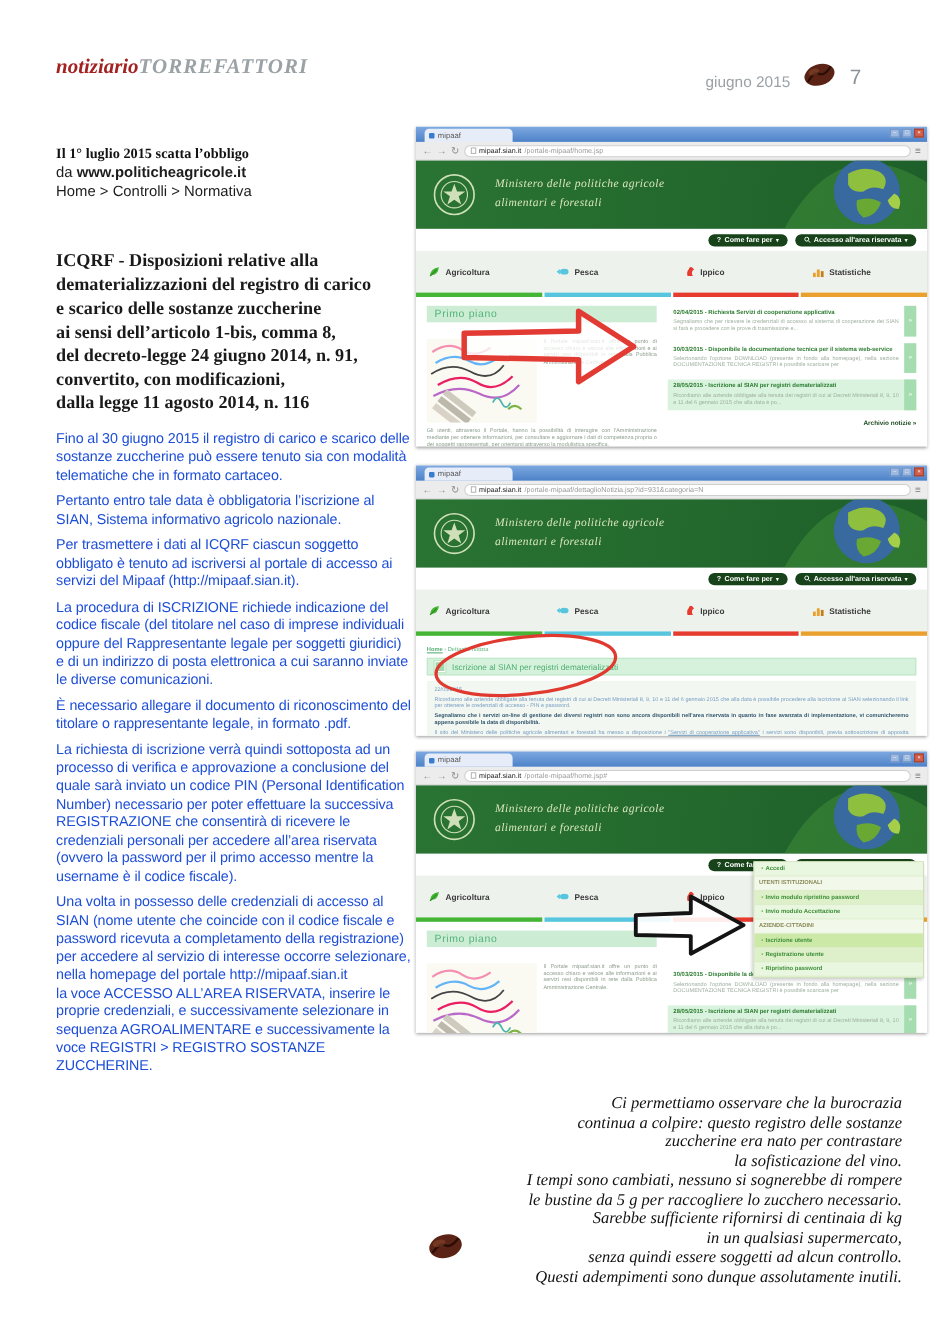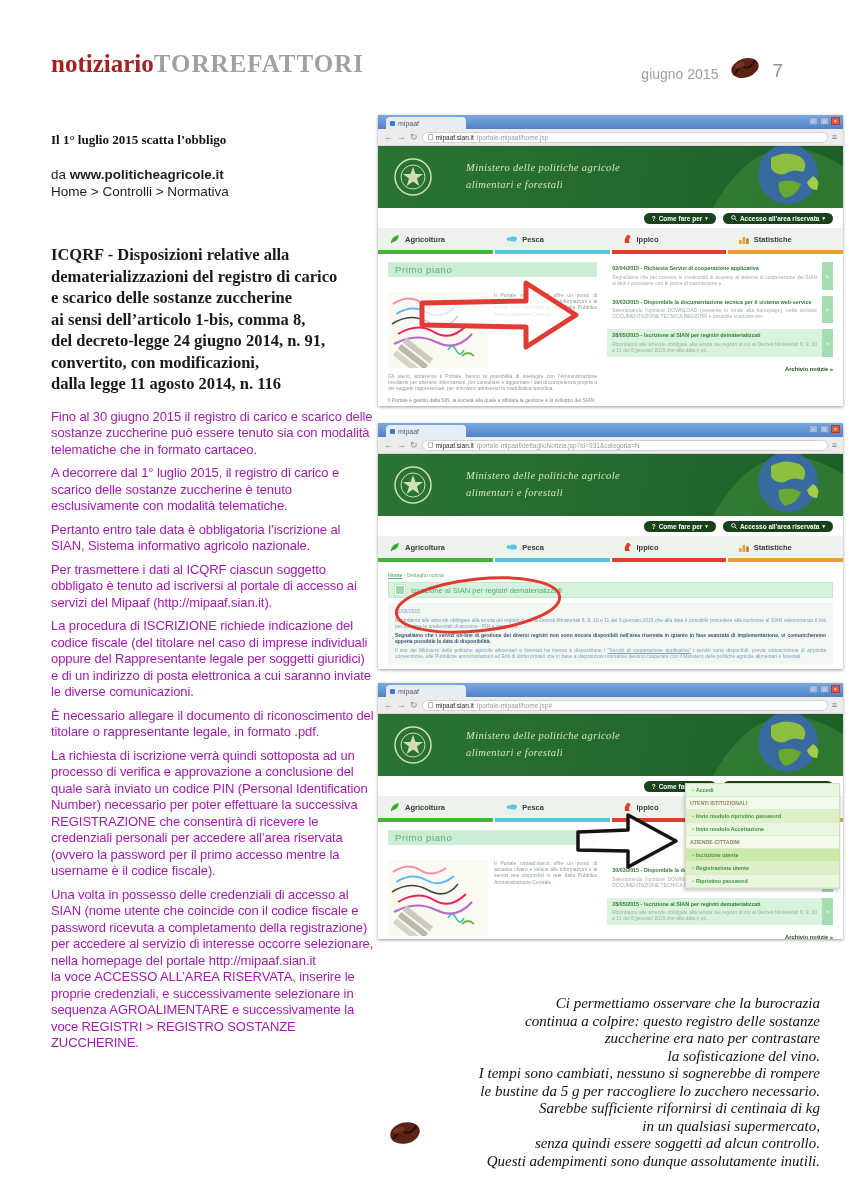--- a/index.html
+++ b/index.html
@@ -1,35 +1,35 @@
 <!DOCTYPE html>
 <html><head>
 <meta charset="utf-8">
 <style>
   * { margin:0; padding:0; box-sizing:border-box; }
   html,body { width:855px; height:1200px; background:#ffffff; font-family:"Liberation Sans", sans-serif; position:relative; overflow:hidden; }
 
   
   .masthead { position:absolute; top:50px; left:51px; right:40px; height:34px; }
-  .brand { font-family:"Liberation Serif", serif; font-weight:bold; font-size:25px; }
+  .brand { font-family:"Liberation Serif", serif; font-weight:bold; font-size:19px;font-style:italic; }
   .brand .red { color:#a32121; }
   .brand .gray { color:#9aa2a6; letter-spacing:1px; }
   .issue-area { position:absolute; right:32px; top:4px; display:flex; align-items:flex-end; gap:10px; }
   .issue { color:#9aa2a6; font-size:14px; }
   .pageno { color:#8b9298; font-size:19px; }
 
   
   .article { position:absolute; left:51px; top:110px; width:324px; }
   .headline { font-family:"Liberation Serif", serif; font-weight:bold; color:#ad1d17; font-size:34px; line-height:38px; letter-spacing:-0.5px; }
   .subhead { margin-top:22px; font-family:"Liberation Serif", serif; font-weight:bold; color:#131313; font-size:13px; }
-  .source { margin-top:18px; font-size:13.5px; color:#1d1d1d; line-height:17px; }
+  .source { font-size:13.5px; color:#1d1d1d; line-height:17px; }
   .source b { font-weight:bold; }
   .lead { margin-top:44px; font-family:"Liberation Serif", serif; font-weight:bold; color:#1a1a1a; font-size:16.5px; line-height:21.5px; white-space:pre-line; }
   .bodycopy { margin-top:14px; }
-  .bodycopy p { font-size:13px; line-height:16.5px; color:#a21caf; margin-bottom:7px; white-space:pre-line; letter-spacing:-0.1px; }
+  .bodycopy p { font-size:13px; line-height:16.5px; color:#1d4ed8; margin-bottom:7px; white-space:pre-line; letter-spacing:-0.1px; }
 
   
   .commentary { position:absolute; left:460px; top:995px; width:360px; text-align:right;
     font-family:"Liberation Serif", serif; font-style:italic; font-size:15px; line-height:17.5px; color:#111; white-space:pre-line; }
 
   
   .bean { position:absolute; }
   .bean-top { left:729px; top:48px; }
   .bean-bottom { left:386px; top:1118px; }
 
@@ -49,28 +49,28 @@
   .navbar { height:17px; background:#ececec; border-bottom:1px solid #d5d5d5; display:flex; align-items:center; gap:4px; padding:0 6px; flex:0 0 auto; }
   .navico { font-size:9px; color:#8b8b8b; line-height:1; }
   .urlbar { flex:1; height:11px; background:#fff; border:1px solid #cfcfcf; border-radius:6px; display:flex; align-items:center; gap:3px; padding:0 5px; font-size:6.5px; overflow:hidden; white-space:nowrap; }
   .urlhost { color:#222; }
   .urlpath { color:#9a9a9a; }
   .docico { width:5px; height:6px; border:1px solid #b9b9b9; flex:0 0 auto; }
   .menuico { font-size:9px; color:#777; }
 
   .siteheader { height:62px; background:linear-gradient(100deg,#2a7433,#1e5f29); position:relative; overflow:hidden; flex:0 0 auto; }
   .emblem { position:absolute; left:15px; top:11px; width:40px; height:40px; }
-  .ministry { position:absolute; left:88px; top:13px; font-family:"Liberation Serif", serif; font-style:italic; color:#d9e6bd; font-size:10.5px; line-height:17px; letter-spacing:.4px; }
+  .ministry { position:absolute; left:72px; top:13px; font-family:"Liberation Serif", serif; font-style:italic; color:#d9e6bd; font-size:10.5px; line-height:17px; letter-spacing:.4px; }
   .globe { position:absolute; right:0; top:0; height:62px; width:150px; }
 
   .btnrow { height:20px; background:#fff; display:flex; justify-content:flex-end; align-items:center; gap:7px; padding:0 10px; flex:0 0 auto; }
   .pill { background:#17421a; color:#fff; font-size:6.5px; border-radius:8px; padding:2px 8px; display:flex; align-items:center; gap:3px; font-weight:bold; }
   .pill .carrot { font-size:5px; }
 
-  .tabstrip { height:22px; background:#eef2ed; display:flex; flex:0 0 auto; }
+  .tabstrip { height:38px; background:#eef2ed; display:flex; flex:0 0 auto; }
   .tcell { flex:1; display:flex; align-items:center; gap:5px; padding-left:12px; font-size:7.5px; font-weight:bold; color:#3a3a3a; }
   .tabbars { height:4px; display:flex; gap:2px; flex:0 0 auto; }
   .tabbars div { flex:1; }
   .bar-agr { background:#44b535; }
   .bar-pes { background:#56c6de; }
   .bar-ipp { background:#e63c30; }
   .bar-sta { background:#e9a02c; }
 
   .content { flex:1; display:flex; gap:10px; padding:8px 10px; position:relative; overflow:hidden; }
   .colL { width:47%; }
@@ -139,21 +139,20 @@
   </div>
   <div class="lead">ICQRF - Disposizioni relative alla
 dematerializzazioni del registro di carico
 e scarico delle sostanze zuccherine
 ai sensi dell’articolo 1-bis, comma 8,
 del decreto-legge 24 giugno 2014, n. 91,
 convertito, con modificazioni,
 dalla legge 11 agosto 2014, n. 116</div>
   <div class="bodycopy">
     <p>Fino al 30 giugno 2015 il registro di carico e scarico delle sostanze zuccherine può essere tenuto sia con modalità telematiche che in formato cartaceo.</p>
-    <p>A decorrere dal 1° luglio 2015, il registro di carico e scarico delle sostanze zuccherine è tenuto esclusivamente con modalità telematiche.</p>
     <p>Pertanto entro tale data è obbligatoria l’iscrizione al SIAN, Sistema informativo agricolo nazionale.</p>
     <p>Per trasmettere i dati al ICQRF ciascun soggetto obbligato è tenuto ad iscriversi al portale di accesso ai servizi del Mipaaf (http://mipaaf.sian.it).</p>
     <p>La procedura di ISCRIZIONE richiede indicazione del codice fiscale (del titolare nel caso di imprese individuali oppure del Rappresentante legale per soggetti giuridici) e di un indirizzo  di posta elettronica a cui saranno inviate le diverse comunicazioni.</p>
     <p>È necessario allegare il documento di riconoscimento del titolare o rappresentante legale, in formato .pdf.</p>
     <p>La richiesta di iscrizione verrà quindi sottoposta ad un processo di verifica e approvazione a conclusione del quale sarà inviato un codice PIN (Personal Identification Number) necessario per poter effettuare la successiva REGISTRAZIONE che consentirà di ricevere le credenziali personali per accedere all’area riservata (ovvero la password per il primo accesso mentre la username è il codice fiscale).</p>
     <p>Una volta in possesso delle credenziali di accesso al SIAN (nome utente che coincide con il codice fiscale e password ricevuta a completamento della registrazione) per accedere al servizio di interesse occorre selezionare, nella homepage del portale http://mipaaf.sian.it
 la voce ACCESSO ALL’AREA RISERVATA, inserire le proprie credenziali, e successivamente selezionare in sequenza AGROALIMENTARE e successivamente la voce REGISTRI &gt; REGISTRO SOSTANZE ZUCCHERINE.</p>
   </div>
 </div>
 

